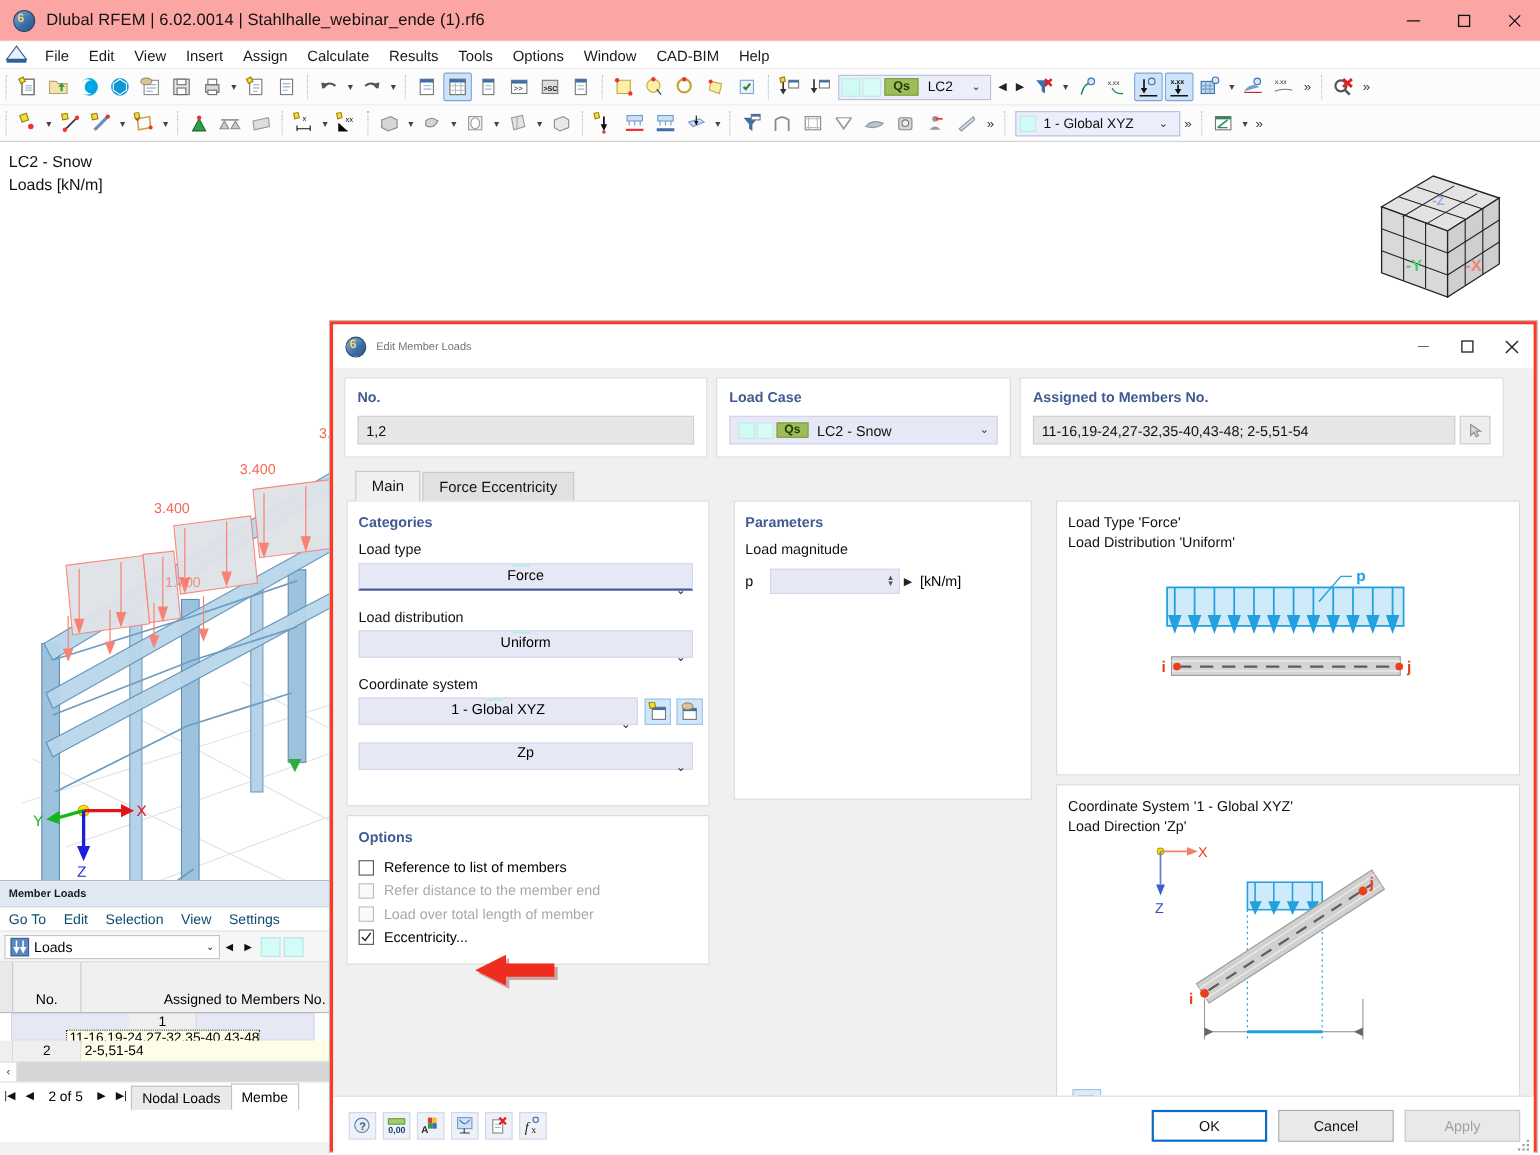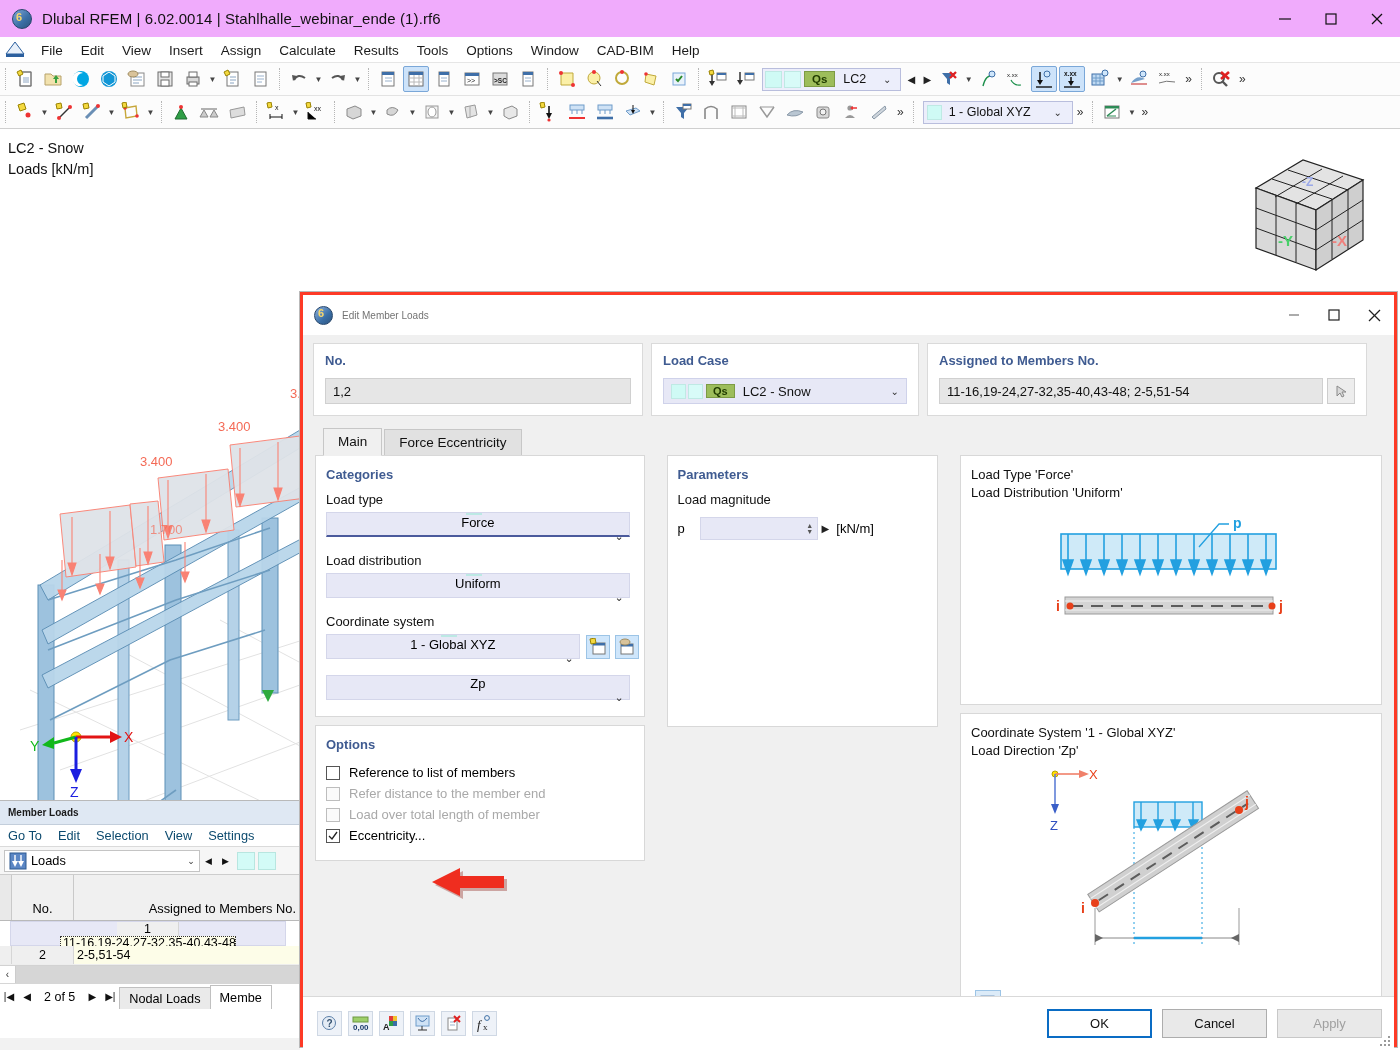--- a/index.html
+++ b/index.html
@@ -10,21 +10,21 @@
     font-family: "Liberation Sans", sans-serif;
     background: #ffffff;
     font-size: 13px;
     color: #000;
   }
   #app { position: relative; width: 1400px; height: 1050px; background:#fff; }
 
   
   .titlebar {
     position:absolute; left:0; top:0; width:1400px; height:38px;
-    background:#f0abfc; display:flex; align-items:center;
+    background:#fca5a5; display:flex; align-items:center;
     border-bottom:1px solid #fff;
   }
   .app-icon {
     width:20px;height:20px;margin-left:12px;margin-right:10px;
     background:linear-gradient(135deg,#7ea6d8,#3a6ea5 60%,#2d5580);
     border-radius:50%; position:relative; border:1px solid #26466b;
   }
   .app-icon::after{
     content:"6"; position:absolute; left:3px; top:1px; font-size:11px;
     color:#f7d76b; font-weight:bold;
@@ -1085,21 +1085,21 @@
               </div>
               <div class="mini-btn">
                 <svg width="18" height="18" viewBox="0 0 18 18">
                     <rect x="3" y="6" width="12" height="10" fill="#fff" stroke="#777"></rect>
                     <rect x="3" y="6" width="12" height="2.5" fill="#3f6fa8"></rect>
                     <ellipse cx="7" cy="4" rx="5" ry="3" fill="#d9c39a" stroke="#a08d62"></ellipse>
                   </svg>
               </div>
             </div>
             <div class="gap"></div>
-            <div class="sel" style="margin-bottom:16px">
+            <div class="sel" style="margin-bottom:32px">
               <span>Zp</span>
               <div class="ar">⌄</div>
             </div>
           </div>
 
           <div class="panel opts" style="margin-top:8px">
             <div class="sec-h">Options</div>
             <div class="opt">
               <div class="cb"></div>
               <span>Reference to list of members</span>

